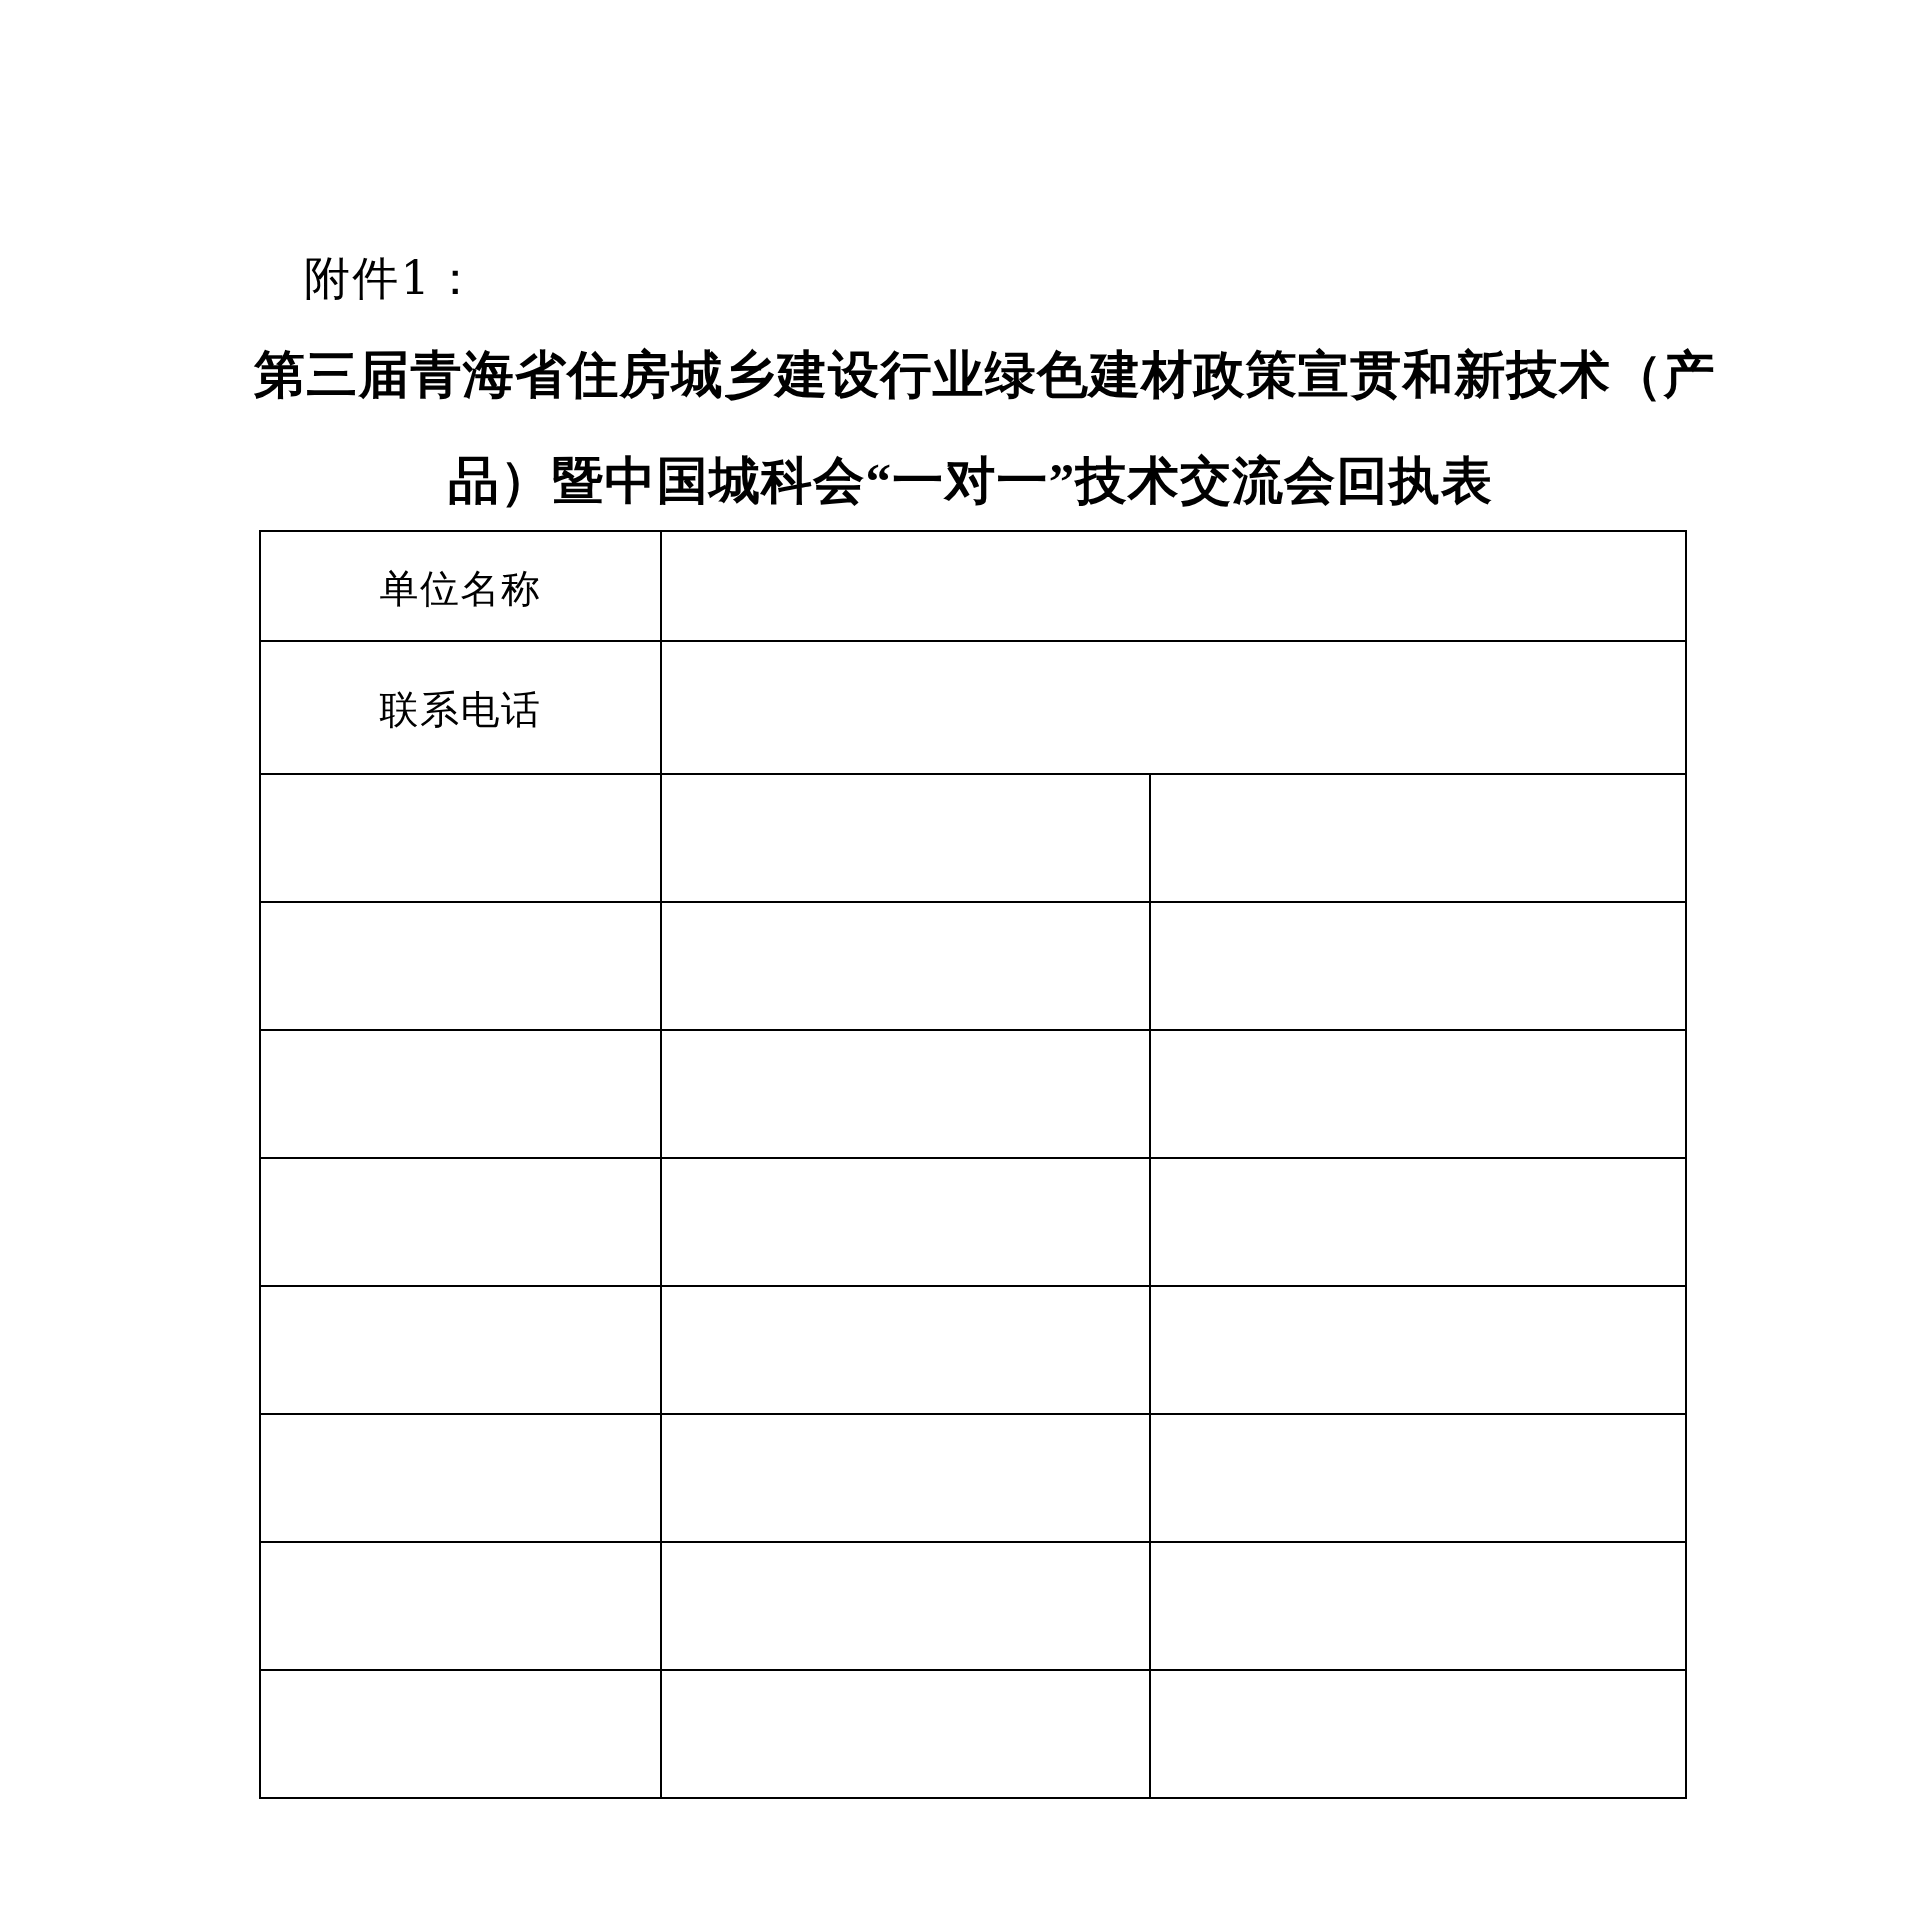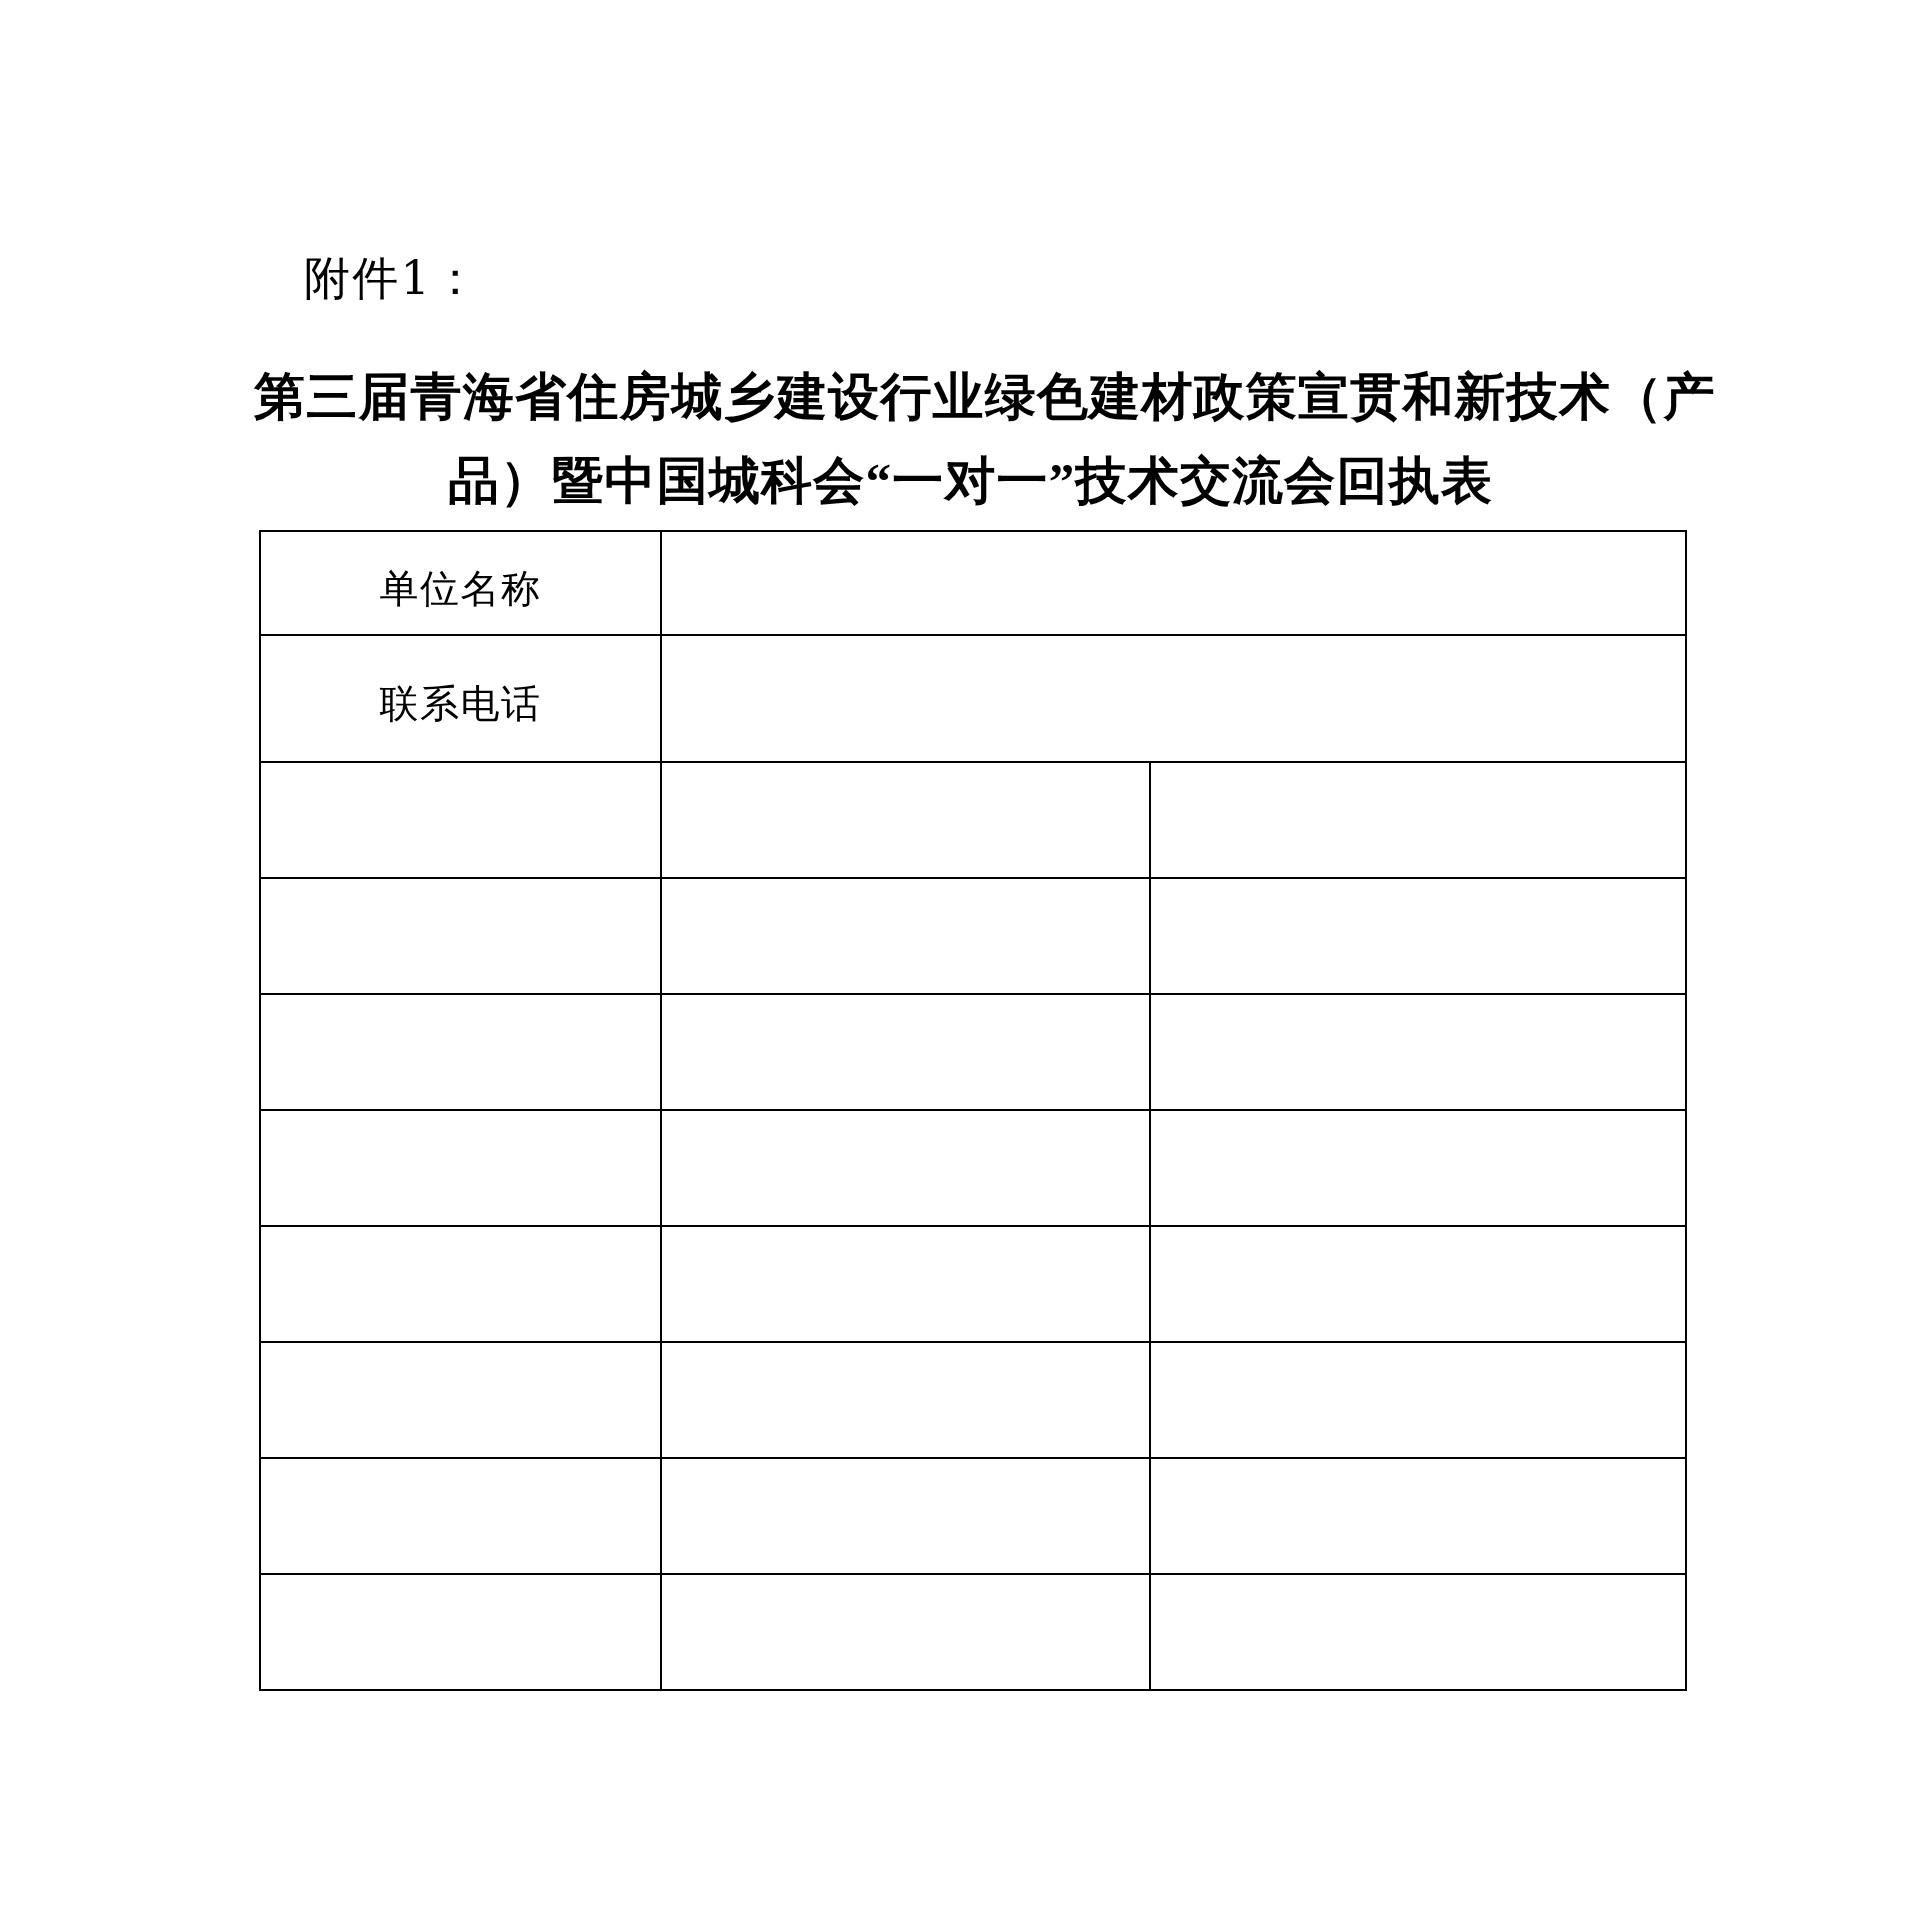--- a/index.html
+++ b/index.html
@@ -1,24 +1,24 @@
 <!DOCTYPE html>
 <html style="font-size:6.2px"><head>
 <meta charset="utf-8">
 <style>
   html, body { margin:0; padding:0; background:#ffffff; }
   body { width:1911px; height:2703px; position:relative; overflow:hidden;
          font-family:"DejaVu Serif","Liberation Serif",serif; color:#000; }
   .attach { position:absolute; left:258px; top:247px; font-size:46px; line-height:62px; letter-spacing:2.3px;margin-left:46px; }
   .title { position:absolute; left:254px; width:1433px; font-family:"DejaVu Sans","Liberation Sans",sans-serif;
            font-weight:bold; font-size:51px; line-height:69px; white-space:nowrap; }
-  .t1 { top:362px; text-align:right; letter-spacing:1.2px; }
+  .t1 { top:340px; text-align:right; letter-spacing:1.2px; }
   .t2 { top:447px; text-align:center; letter-spacing:1.2px;font-family:Liberation Serif, serif; }
   table.form { position:absolute; left:259px; top:530px; width:1426px; border-collapse:collapse; table-layout:fixed; }
-  table.form td { border:2.3px solid #000; padding:0; text-align:center; vertical-align:middle;
+  table.form td { border:2.3px solid #000; padding:6px; text-align:center; vertical-align:middle;
                   font-size:39px; letter-spacing:1.5px; }
   .c1 { width:401px; }
   .c2 { width:489px; }
   .c3 { width:536px; }
   tr.r-unit td { height:90px; }
   tr.r-std td { height:114px; }
   .cell-label { padding-top:11.6px !important; }
 </style>
 </head>
 <body>

